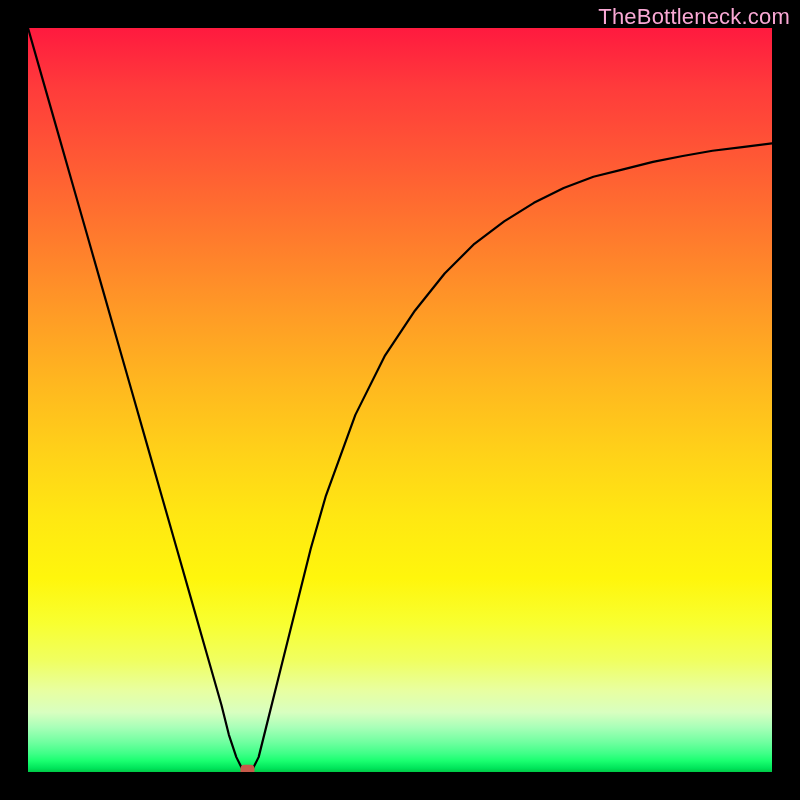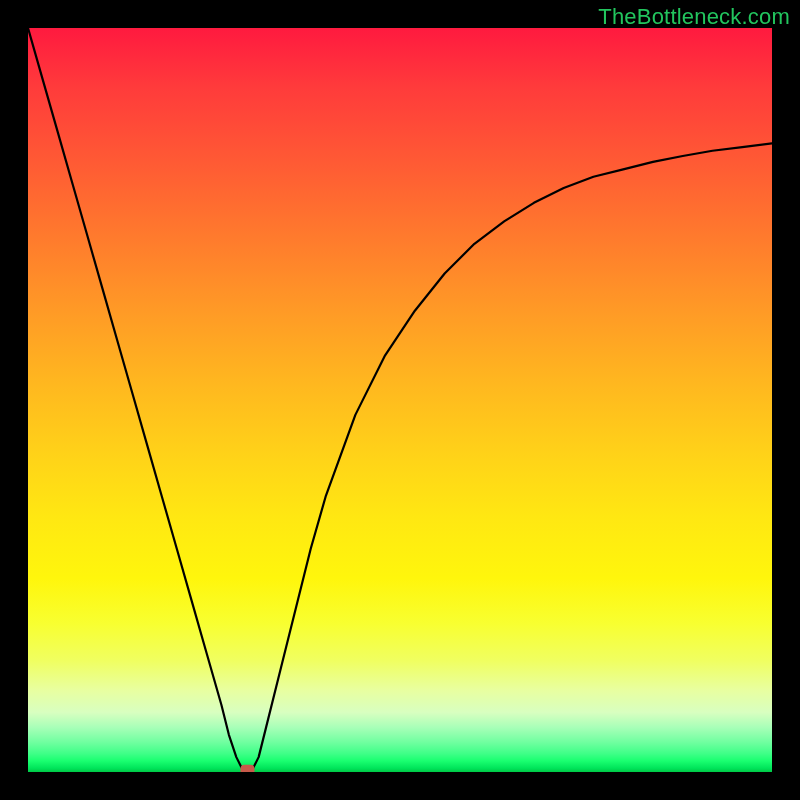--- a/index.html
+++ b/index.html
@@ -53,21 +53,21 @@
     top: 0;
     width: 744px;
     height: 744px;
     display: block;
   }
   .watermark {
     position: absolute;
     top: 4px;
     right: 10px;
     font-size: 22px;
-    color: #22c55e;
+    color: #f9a8d4;
     letter-spacing: 0.2px;
     user-select: none;
   }
   .marker {
     fill: #c85a4a;
     stroke: none;
   }
   .curve {
     fill: none;
     stroke: #000;

